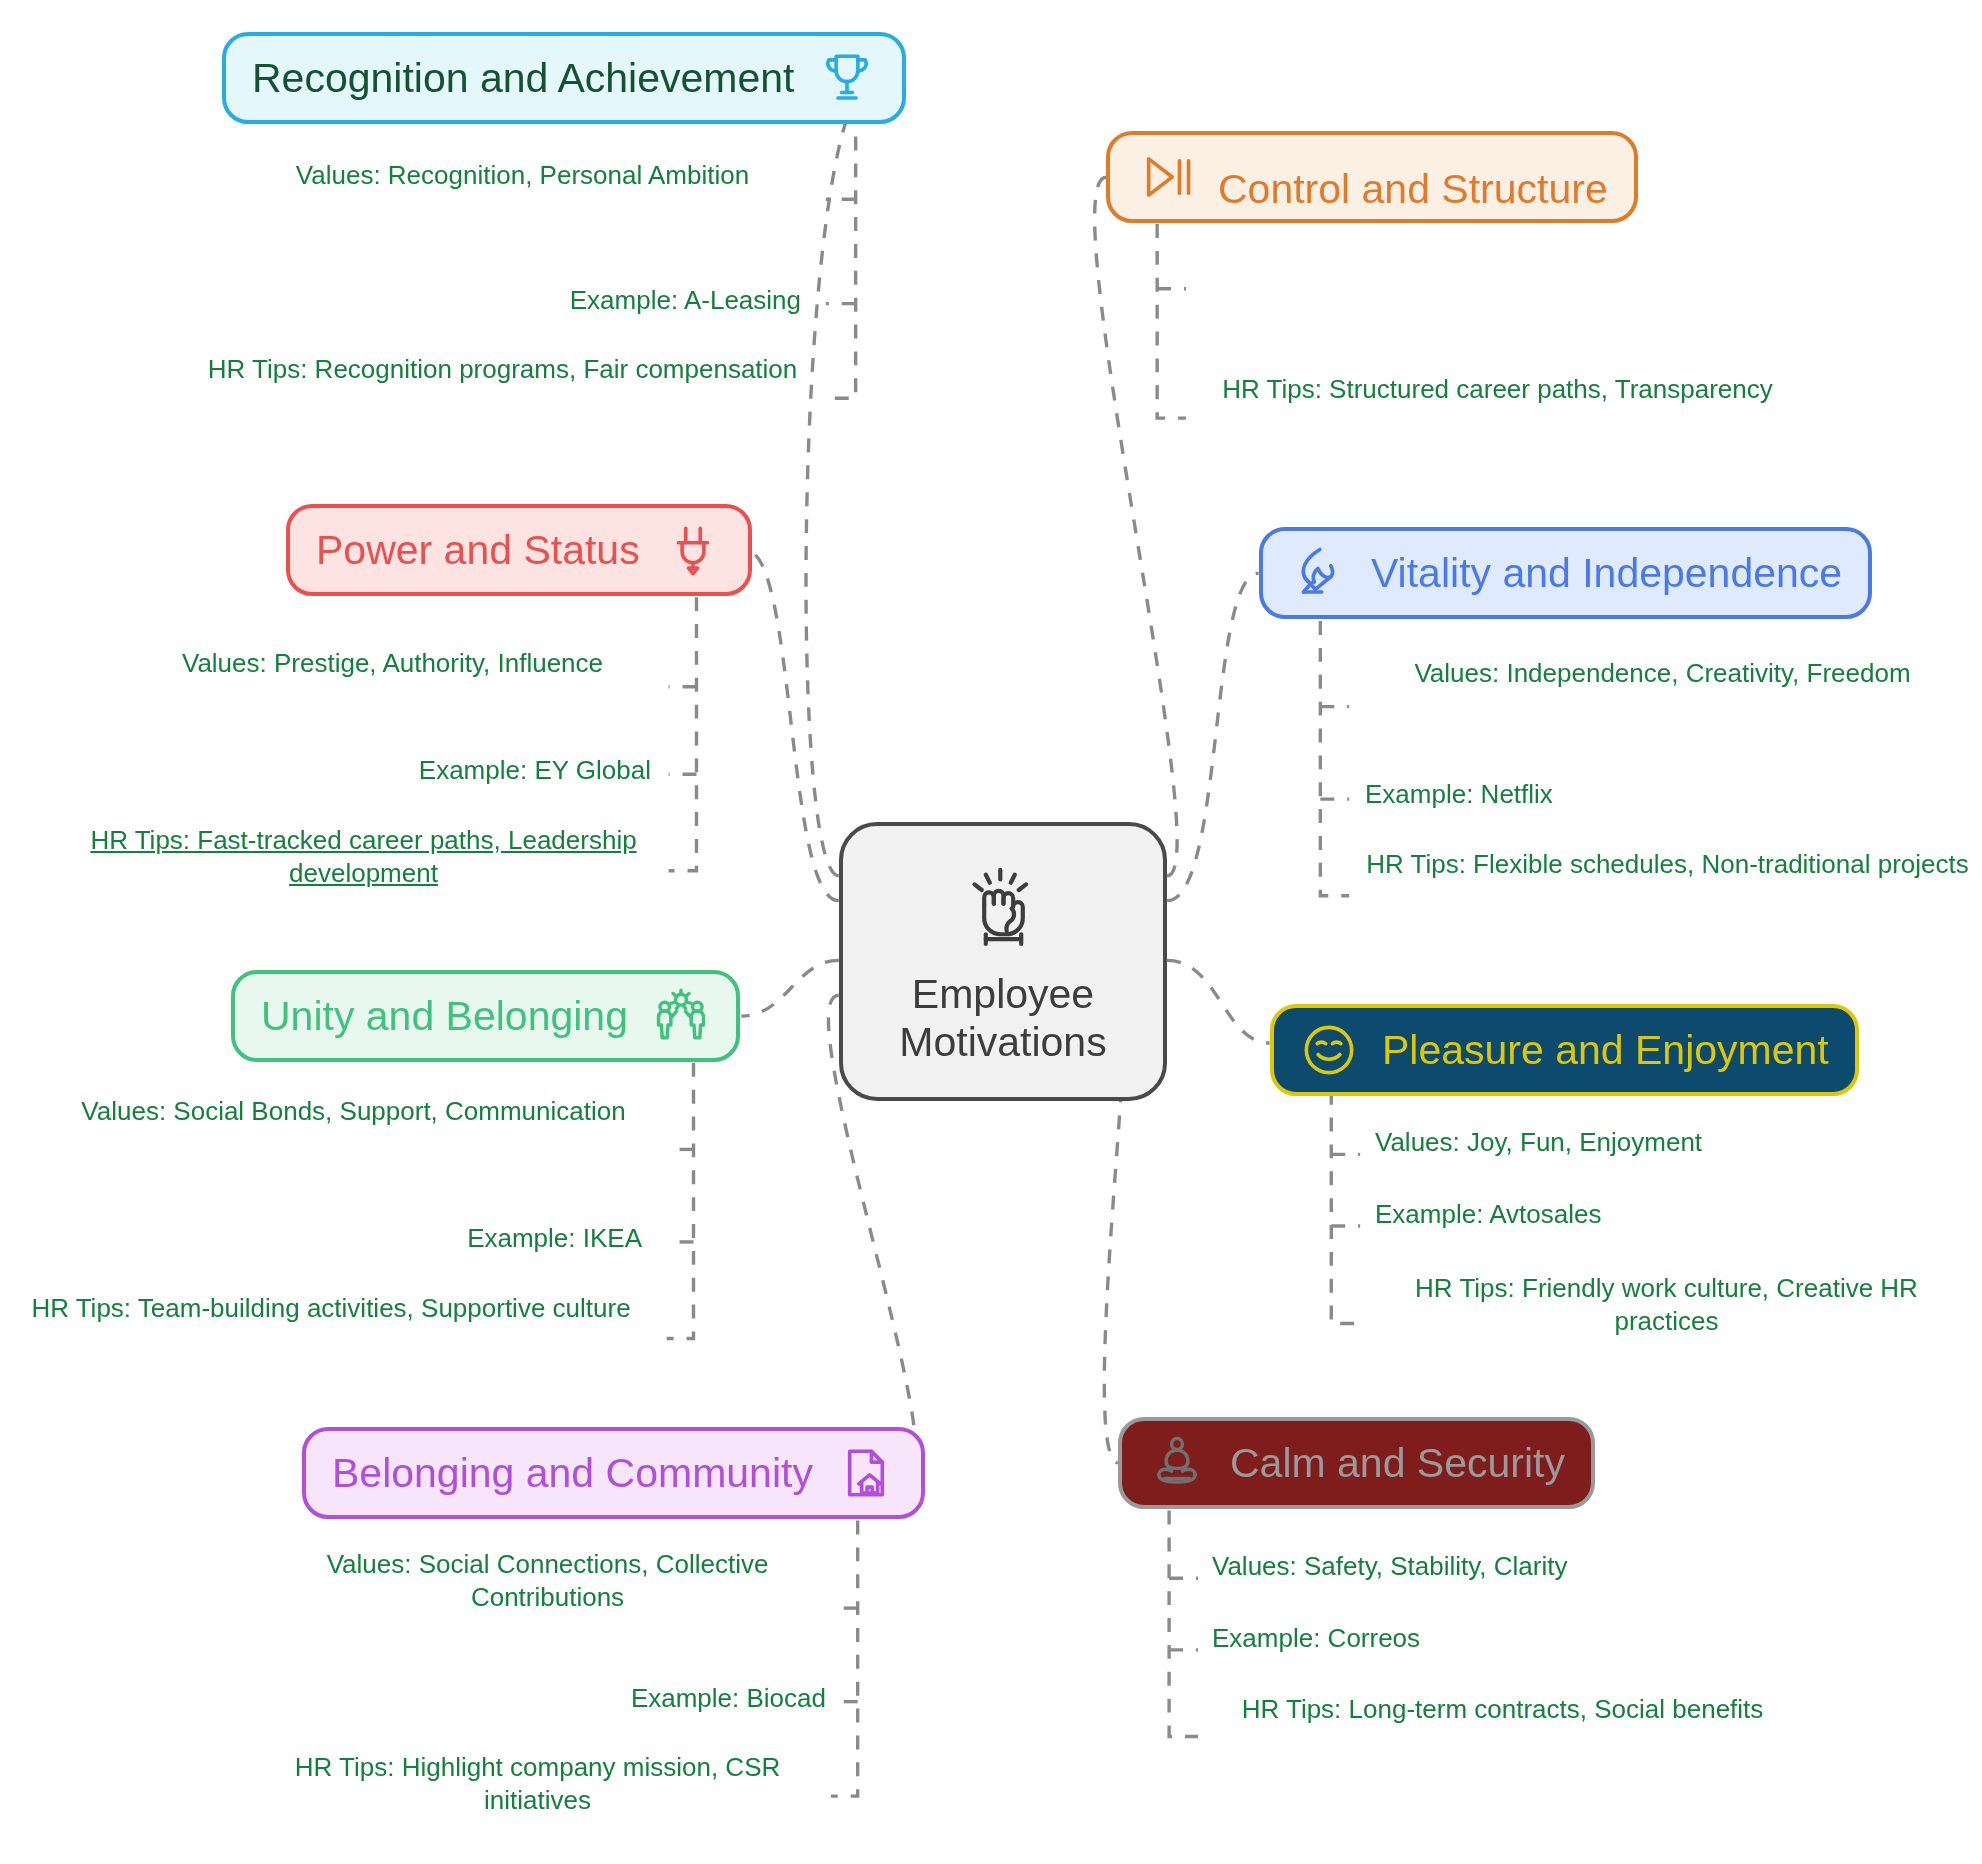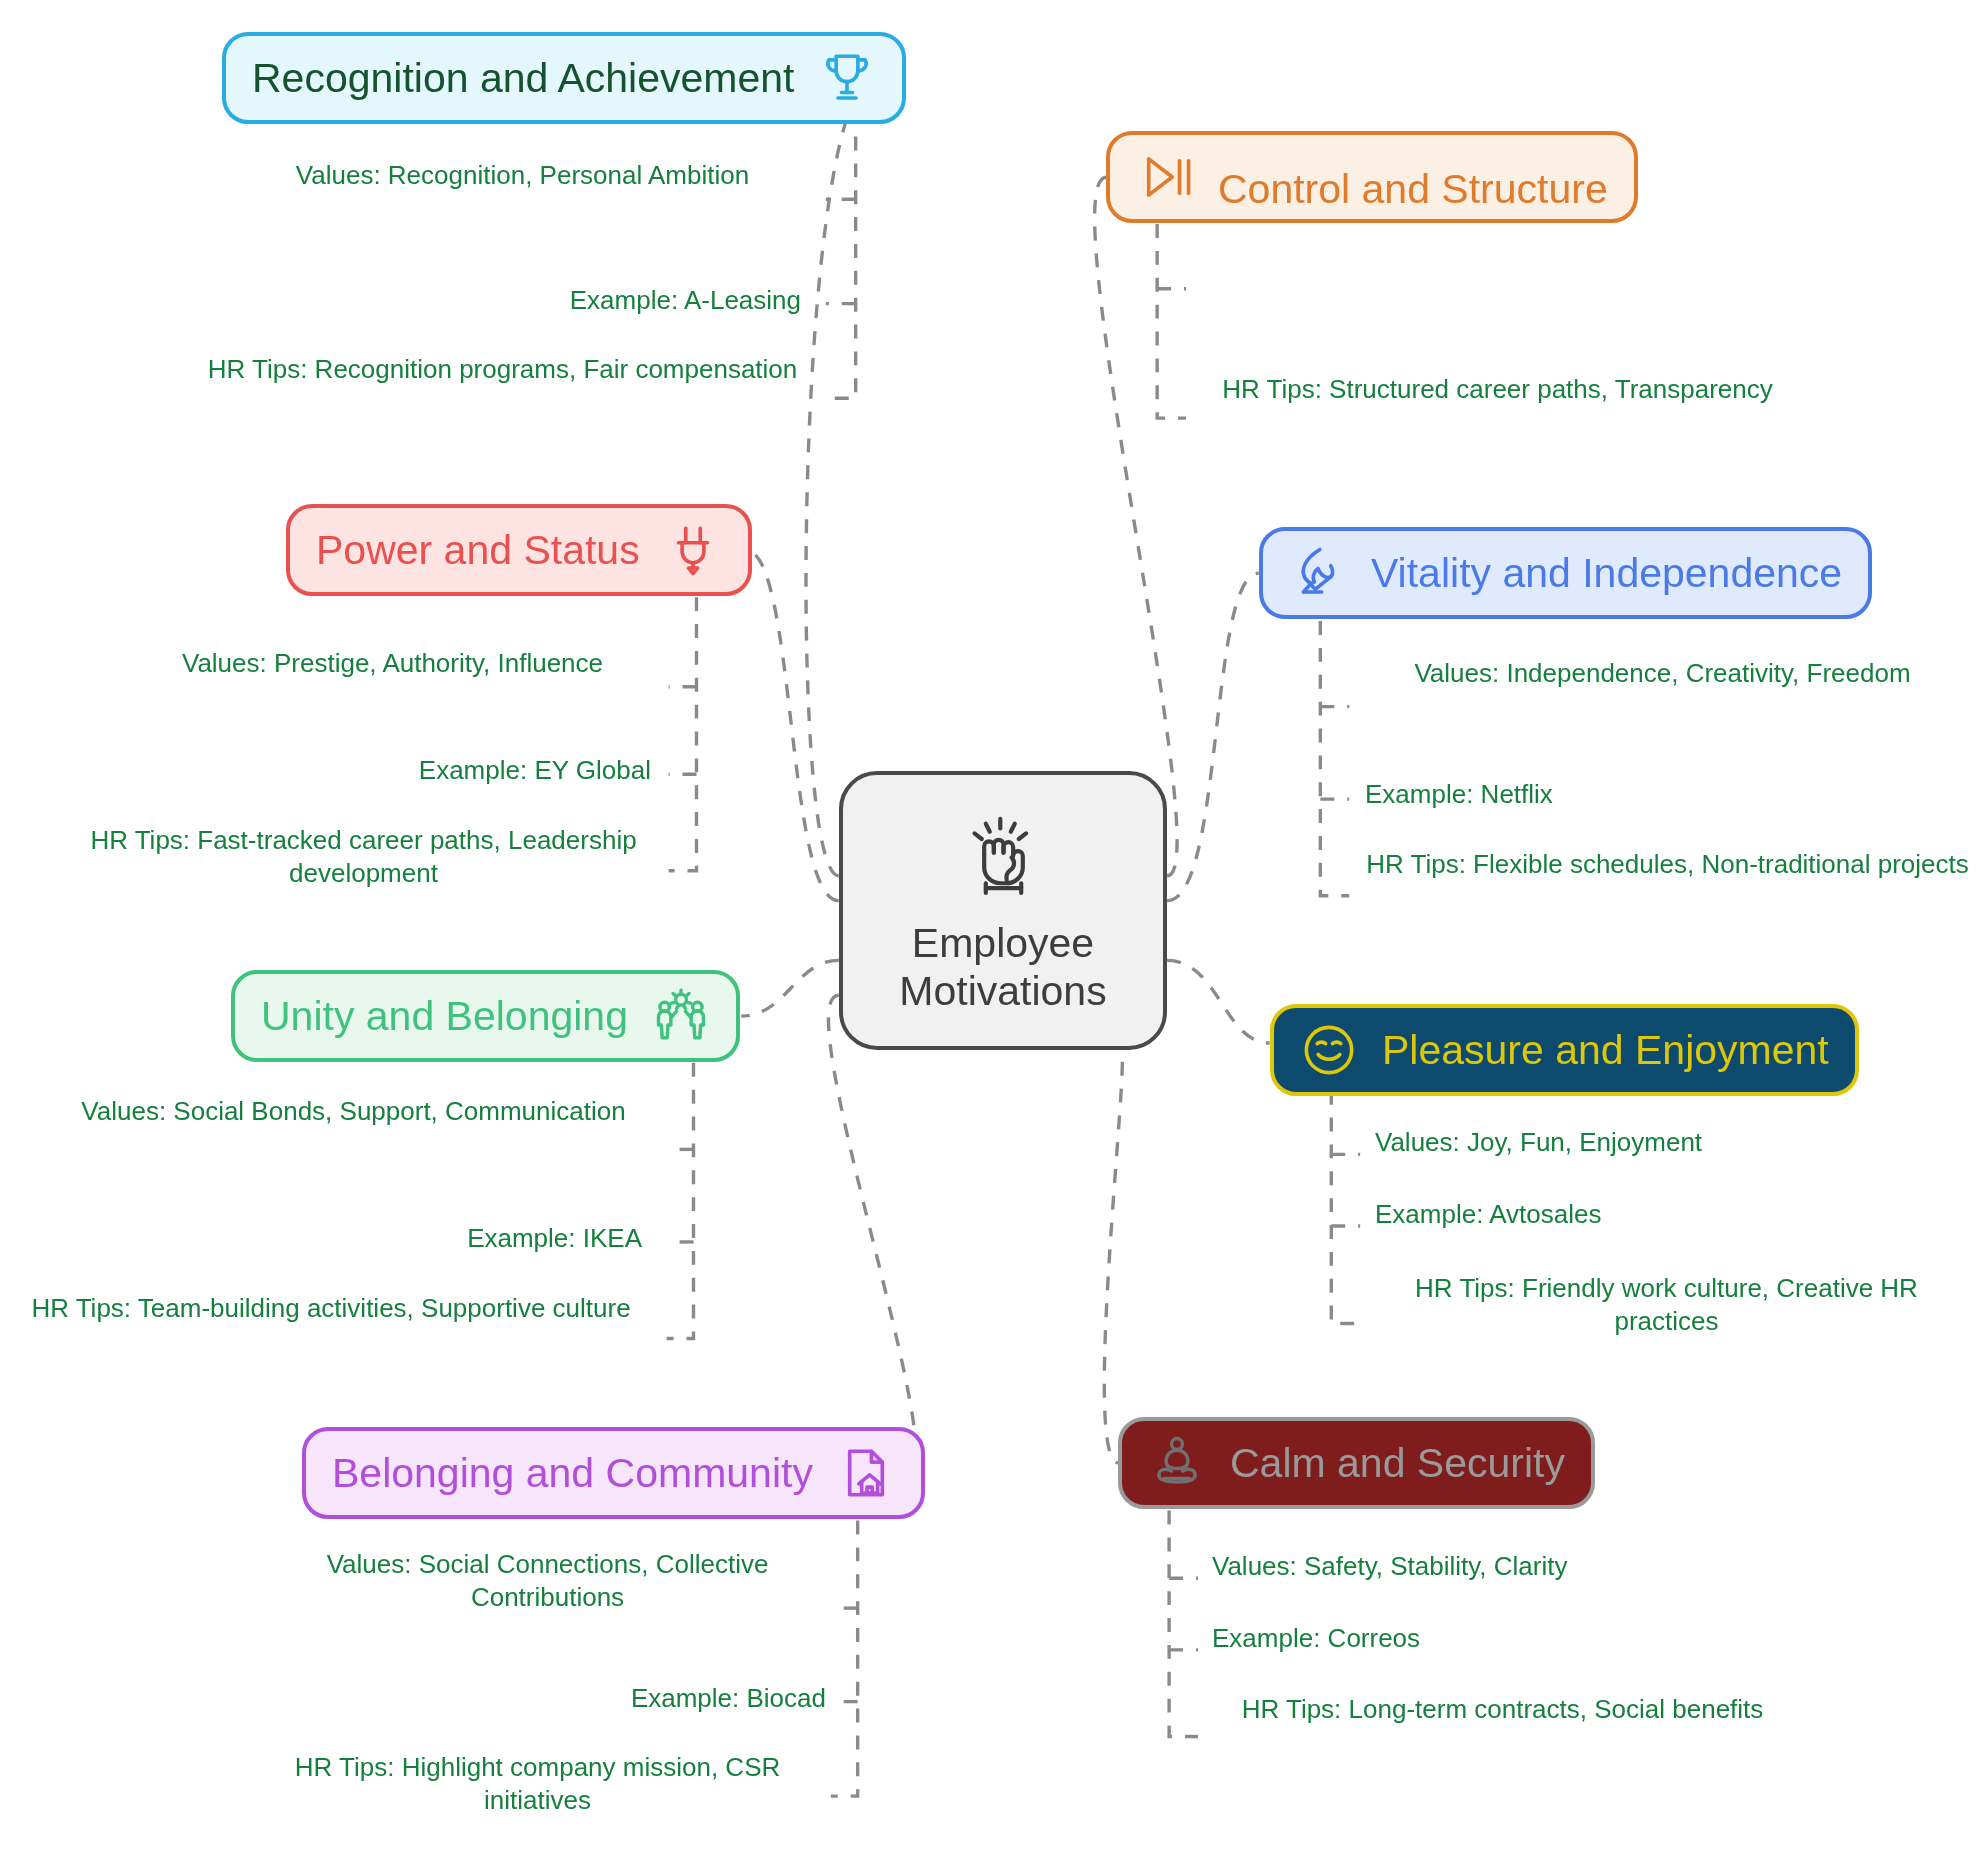--- a/index.html
+++ b/index.html
@@ -9,21 +9,21 @@
     -webkit-font-smoothing:antialiased;
   }
   #stage{position:absolute;left:0;top:0;width:1982px;height:1865px;}
 
   svg.links{position:absolute;left:0;top:0;width:1982px;height:1865px;pointer-events:none;}
   svg.links path{fill:none;stroke:#8a8a8a;stroke-width:3.4;stroke-dasharray:14 13;stroke-linecap:butt;}
 
   
   .center-node{
     position:absolute;
-    left:839px;top:771px;width:328px;height:279px;
+    left:839px;top:822px;width:328px;height:279px;
     background:#f1f1f1;border:4px solid #4a4a4a;border-radius:38px;
     display:flex;flex-direction:column;align-items:center;justify-content:center;
     box-sizing:border-box;
   }
   .center-node .c-icon{width:103px;height:103px;margin-bottom:10px;}
   .center-node .c-label{
     font-size:41px;line-height:1.18;color:#3d3d3d;text-align:center;white-space:pre-line;
   }
 
   
@@ -150,21 +150,21 @@
           <path d="M20 4 v8"></path>
         <path d="M8 12 h16"></path>
         <path d="M10 12 v5 a6 6 0 0 0 12 0 v-5"></path>
         <path d="M16 23 v3"></path>
         <path d="M13.5 26 h5 l-2.5 3 z"></path>
       </svg>
     </span>
   </div>
   <div class="leaf center-align" style="left:134px;top:647px;width:517px;">Values: Prestige, Authority, Influence</div>
   <div class="leaf right-align" style="left:134px;top:754px;width:517px;">Example: EY Global</div>
-  <div class="leaf center-align" style="left:75px;top:824px;width:577px;">HR Tips: Fast-tracked career paths, Leadership development</div>
+  <div class="leaf center-align" style="left:75px;top:824px;width:577px;text-decoration:underline;">HR Tips: Fast-tracked career paths, Leadership development</div>
 
   <div class="pill icon-right" id="pill-unity" style="left: 231px; top: 970px; border-color: rgb(63, 194, 126); background: rgb(232, 248, 238);">
     <span class="p-label" style="color: rgb(63, 194, 126);">Unity and Belonging</span>
     <span class="p-icon">
       <svg viewBox="0 0 32 32" width="58" height="58" fill="none" stroke="#3fc27e" stroke-width="1.9" stroke-linecap="round" stroke-linejoin="round">
         <circle cx="16" cy="7" r="3"></circle>
         <path d="M16 3.2 v-1.4 M19.3 4.6 l1.1 -1 M12.7 4.6 l-1.1 -1 M19.9 8.6 l1.5 .3 M12.1 8.6 l-1.5 .3 M17.6 10.6 l.9 1.3 M14.4 10.6 l-.9 1.3"></path>
         <circle cx="7" cy="11" r="2.6"></circle>
         <circle cx="25" cy="11" r="2.6"></circle>
         <path d="M3.6 16.5 a3.4 3.4 0 0 1 6.8 0 L10.4 21 h-1.6 L8.4 28 h-2.8 L5.2 21 h-1.6 z"></path>

